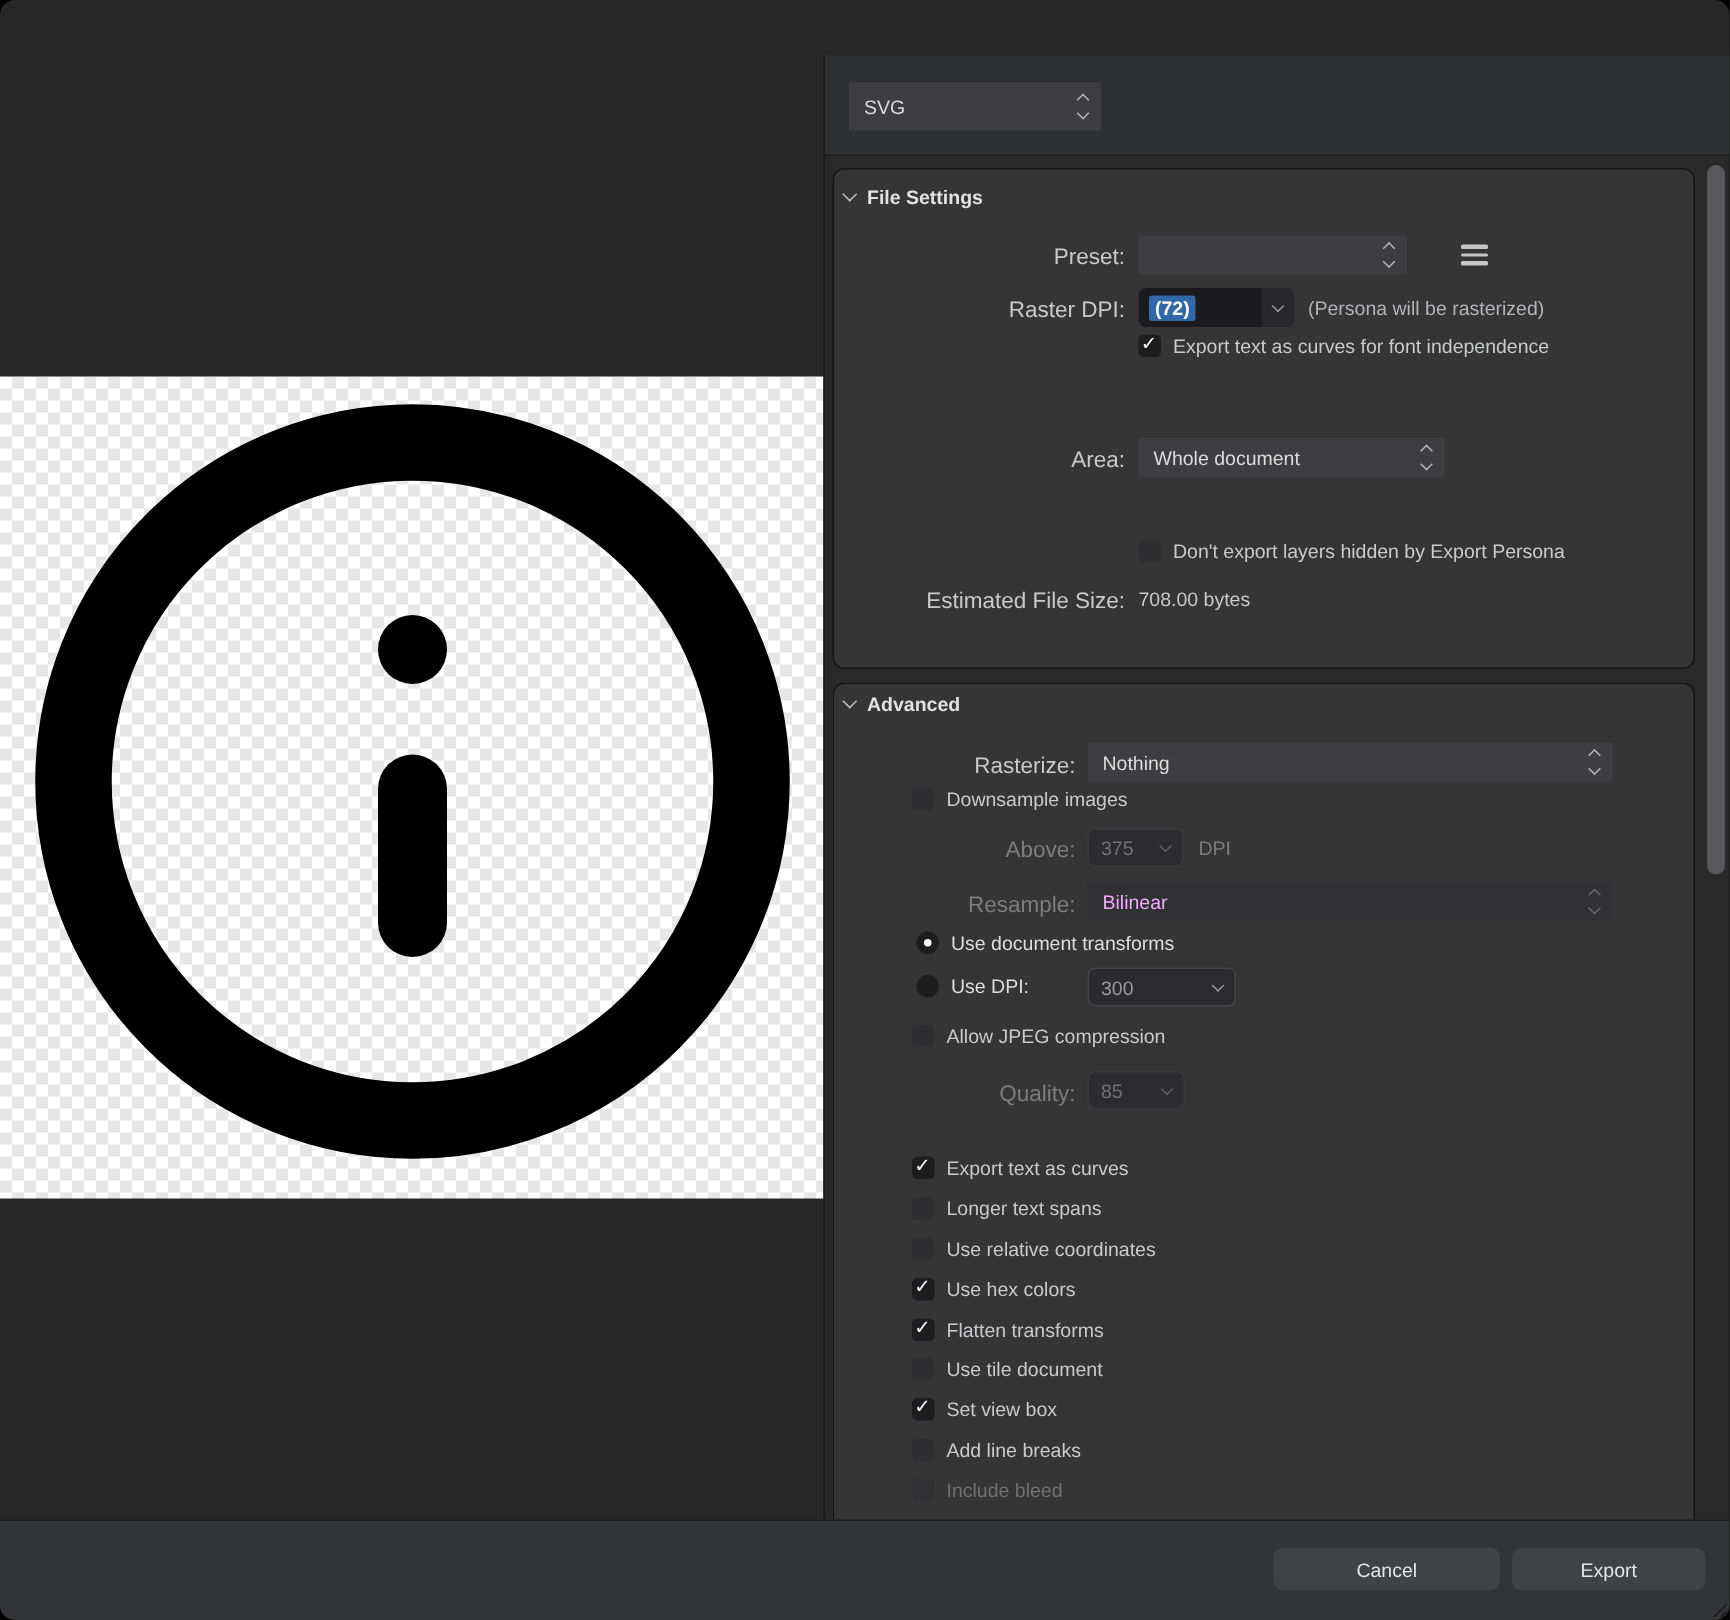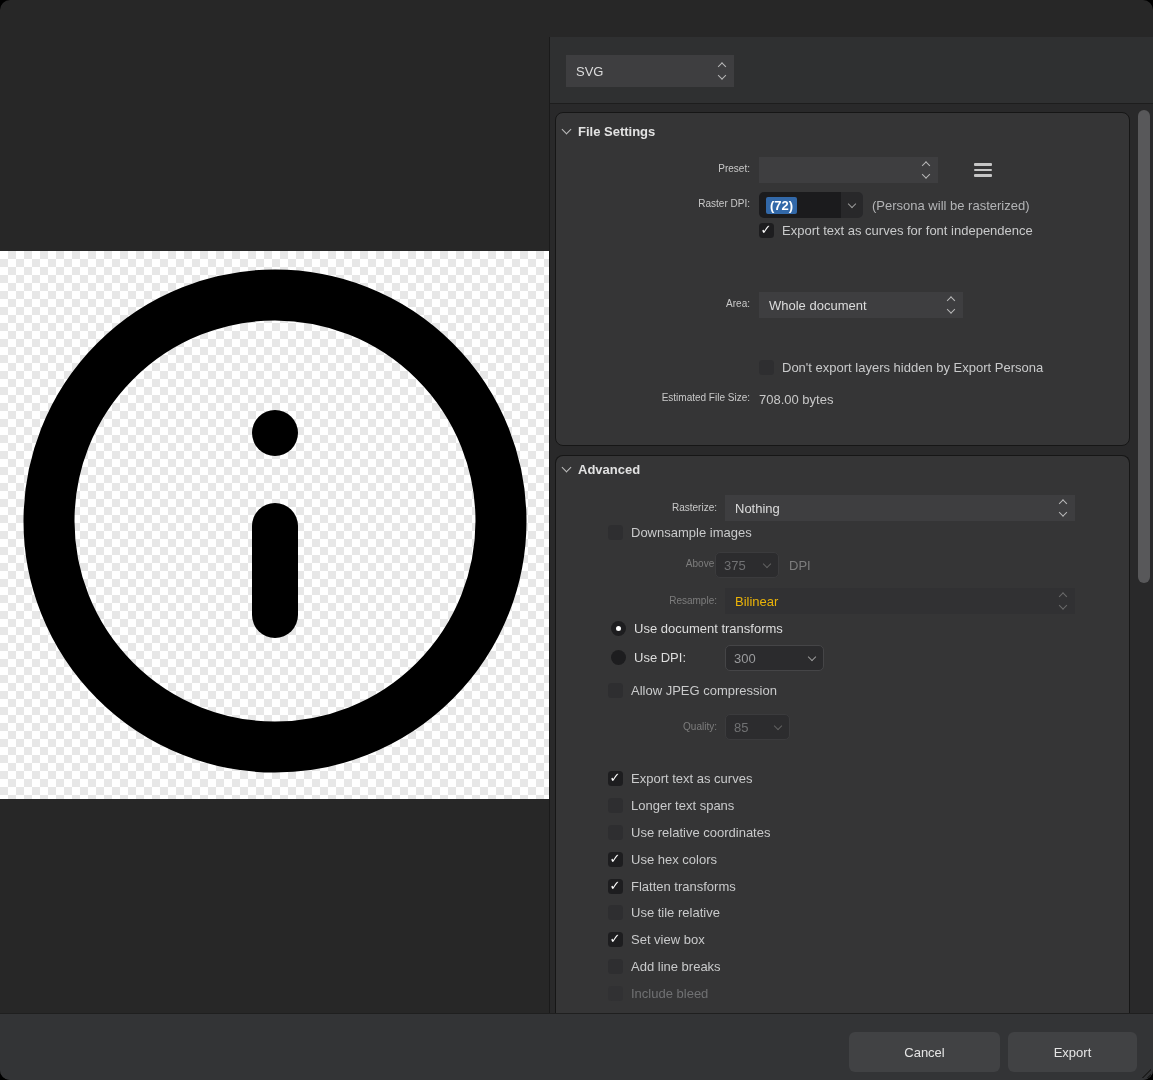--- a/index.html
+++ b/index.html
@@ -28,29 +28,29 @@
   
   .rightpane{position:absolute;top:37px;left:549px;width:604px;height:976px;background:var(--scrollbg);border-left:1px solid #1a1a1a}
   .formatstrip{position:absolute;top:0;left:0;width:100%;height:67px;background:var(--strip);border-bottom:1px solid #1d1d1d}
   .scrollarea{position:absolute;top:67px;left:0;width:100%;height:909px;overflow:hidden}
   .groupbox{position:absolute;left:5px;width:575px;background:var(--panel);border:1px solid var(--panelborder);border-radius:8px}
   #filesettings{top:8px;height:334px}
   #advanced{top:351px;height:700px;border-bottom:none;border-radius:8px 8px 0 0}
   .sectionhead{position:absolute;left:7px;display:flex;align-items:center;gap:8px;color:#e2e2e2;font-size:13px;font-weight:700}
   .disclose{width:7px;height:7px;border-right:1.6px solid #bdbdbd;border-bottom:1.6px solid #bdbdbd;transform:rotate(45deg);margin-top:-4px}
   .row{position:absolute;display:flex;align-items:center}
-  .rlabel{position:absolute;width:170px;text-align:right;font-size:10px;color:var(--label)}
+  .rlabel{position:absolute;width:170px;text-align:right;font-size:15px;color:var(--label)}
   .rlabel.dim{color:var(--dim)}
   
   .combo{position:relative;height:26px;background:var(--combo);border-radius:0;display:flex;align-items:center;padding:0 24px 0 10px;font-size:13px;color:var(--value)}
   .combo .updown{position:absolute;right:9px;top:50%;transform:translateY(-50%);display:flex;flex-direction:column;gap:3px}
   .chevup,.chevdn{width:6px;height:6px}
   .chevup{border-left:1.5px solid #b8b8b8;border-top:1.5px solid #b8b8b8;transform:rotate(45deg)}
   .chevdn{border-left:1.5px solid #b8b8b8;border-top:1.5px solid #b8b8b8;transform:rotate(225deg)}
-  .combo.disabled{background:#313133;color:#eab308}
+  .combo.disabled{background:#313133;color:#f0abfc}
   .combo.disabled .chevup,.combo.disabled .chevdn{border-color:#6a6a6a}
   .dropcombo{height:26px;display:flex;border:1px solid #454547;border-radius:5px;background:var(--combodark);font-size:13px;color:#9a9b9d;overflow:hidden}
   .dropcombo .val{display:flex;align-items:center;padding:0 8px;flex:1}
   .dropcombo .dbtn{width:22px;display:flex;align-items:center;justify-content:center}
   .dropcombo.disabled{color:#707173;border-color:#3b3b3d;background:#2c2c2e}
   .singlechev{width:6px;height:6px;border-left:1.5px solid #9a9a9a;border-top:1.5px solid #9a9a9a;transform:rotate(225deg);margin-top:-3px}
   .dropcombo.disabled .singlechev{border-color:#616161}
   
   .dpifield{height:26px;display:flex;border-radius:5px;overflow:hidden}
   .dpifield .txt{width:81px;background:var(--field);display:flex;align-items:center;padding-left:7px;font-size:13px}
@@ -69,21 +69,21 @@
   .notetext{font-size:13px;color:#b3b4b6}
   .suffix{font-size:13px;color:var(--dim);margin-left:10px}
   .estvalue{font-size:13px;color:#c8c8c8}
   
   .hamburger{display:flex;flex-direction:column;gap:3px}
   .hamburger i{display:block;width:18px;height:2.6px;background:#c6c6c6;border-radius:1px}
   
   .sbthumb{position:absolute;right:3px;top:73px;width:12px;height:473px;border-radius:6px;background:#58585a}
   
   .footer{position:absolute;bottom:0;left:0;width:100%;height:67px;background:var(--titlebar);border-top:1px solid #1f1f1f;z-index:9}
-  .fbtn{position:absolute;top:18px;height:40px;background:var(--btn);border:none;border-radius:6px;color:#e5e5e5;font-size:13px;font-family:"Liberation Sans",sans-serif}
+  .fbtn{position:absolute;top:18px;height:28px;background:var(--btn);border:none;border-radius:6px;color:#e5e5e5;font-size:13px;font-family:"Liberation Sans",sans-serif}
   #cancelbtn{left:849px;width:151px}
   #exportbtn{left:1008px;width:129px}
   .grip{position:absolute;right:2px;bottom:2px;width:12px;height:12px;
     background:linear-gradient(135deg,transparent 60%,#1e1e1e 60%,#1e1e1e 70%,transparent 70%,transparent 80%,#1e1e1e 80%,#1e1e1e 90%,transparent 90%)}
 </style>
 </head>
 <body>
 
 <div class="window">
 
@@ -180,21 +180,21 @@
               <i class="chevdn"></i>
             </span>
         </div>
 
         <div class="row" style="top:69px;left:52px">
           <span class="checkbox"></span>
           <span class="cblabel">Downsample images</span>
         </div>
 
         <div class="rlabel dim" style="top:102px;left:-9px">Above:</div>
-        <div class="row" style="top:96px;left:159px">
+        <div class="row" style="top:96px;left:169px">
           <div class="dropcombo disabled" style="width:64px">
             <span class="val">375</span>
             <span class="dbtn">
                 <i class="singlechev"></i>
               </span>
           </div>
           <span class="suffix">DPI</span>
         </div>
 
         <div class="rlabel dim" style="top:139px;left:-9px">Resample:</div>
@@ -250,21 +250,21 @@
         <div class="row optrow" style="top:396px;left:52px">
           <span class="checkbox on"></span>
           <span class="cblabel">Use hex colors</span>
         </div>
         <div class="row optrow" style="top:423px;left:52px">
           <span class="checkbox on"></span>
           <span class="cblabel">Flatten transforms</span>
         </div>
         <div class="row optrow" style="top:449px;left:52px">
           <span class="checkbox"></span>
-          <span class="cblabel">Use tile relative</span>
+          <span class="cblabel">Use tile document</span>
         </div>
         <div class="row optrow" style="top:476px;left:52px">
           <span class="checkbox on"></span>
           <span class="cblabel">Set view box</span>
         </div>
         <div class="row optrow" style="top:503px;left:52px">
           <span class="checkbox"></span>
           <span class="cblabel">Add line breaks</span>
         </div>
         <div class="row optrow disabled" style="top:530px;left:52px">

